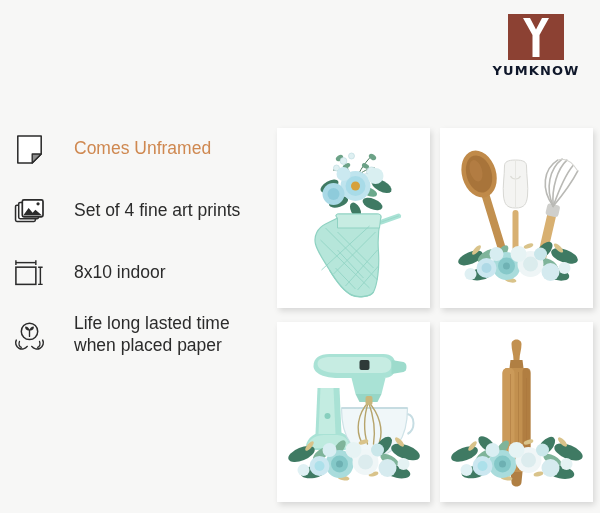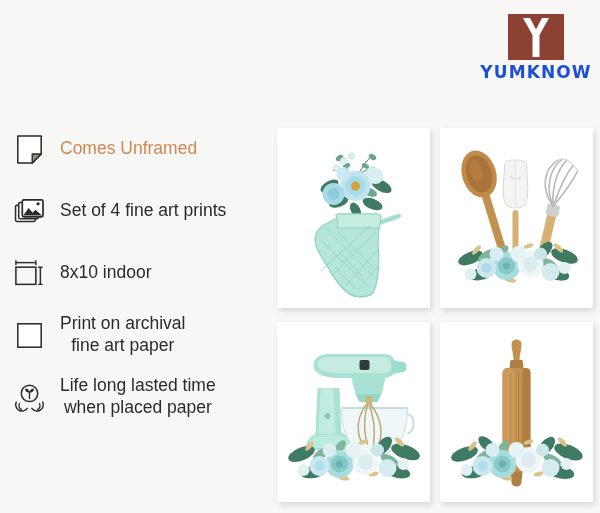--- a/index.html
+++ b/index.html
@@ -26,24 +26,24 @@
   }
   .logo-mark {
     width: 56px;
     height: 46px;
     margin: 0 auto 4px auto;
     position: relative;
     background: #8c4133;
   }
   .logo-mark svg { display: block; }
   .logo-word {
-    font-size: 17px;
+    font-size: 13px;
     letter-spacing: 1.1px;
     font-weight: 700;
-    color: #1d4ed8;
+    color: #0f172a;
     font-family: "DejaVu Sans", sans-serif;
     line-height: 1;
   }
 
   
   .features {
     position: absolute;
     left: 0px;
     top: 118px;
     width: 272px;
@@ -60,24 +60,23 @@
     height: 44px;
     display: flex;
     align-items: center;
     justify-content: center;
   }
   .feature-icon svg { display: block; }
   .feature-label {
     font-size: 17.5px;
     color: #2b2b2b;
     line-height: 1.25;
-    margin-left: 10px;
+    margin-left: 24px;
     font-weight: 400;
     white-space: pre-line;
-    text-align: center;
   }
   .feature.highlight .feature-label {
     color: #cf8850;
     font-size: 17.5px;
   }
 
   
   .prints {
     position: absolute;
     left: 277px;
@@ -145,29 +144,20 @@
         <path d="M2 4 H24" stroke="#2b2b2b" stroke-width="1.6"></path>
         <path d="M2 1.5 V6.5 M24 1.5 V6.5" stroke="#2b2b2b" stroke-width="1.6"></path>
         <rect x="2" y="9" width="22" height="19" fill="none" stroke="#2b2b2b" stroke-width="1.7"></rect>
         <path d="M29 9 V28" stroke="#2b2b2b" stroke-width="1.6"></path>
         <path d="M26.5 9 H31.5 M26.5 28 H31.5" stroke="#2b2b2b" stroke-width="1.6"></path>
       </svg>
     </span>
     <span class="feature-label">8x10 indoor</span>
   </div>
 
-  <div class="feature">
-    <span class="feature-icon">
-      <svg viewBox="0 0 30 30" width="27" height="27" aria-hidden="true">
-        <rect x="2" y="2" width="26" height="26" fill="#ffffff" stroke="#2b2b2b" stroke-width="1.7"></rect>
-      </svg>
-    </span>
-    <span class="feature-label">Print on archival
-fine art paper</span>
-  </div>
 
   <div class="feature">
     <span class="feature-icon">
       <svg viewBox="0 0 36 34" width="33" height="31" aria-hidden="true">
         <circle cx="18" cy="12.5" r="9" fill="none" stroke="#2b2b2b" stroke-width="1.6"></circle>
         <path d="M18 18 V11" stroke="#2b2b2b" stroke-width="1.5" stroke-linecap="round"></path>
         <path d="M18 11.5 C14 11.5 12.8 9 13.4 7 C16 7 18 8.8 18 11.5 Z" fill="#2b2b2b"></path>
         <path d="M18 11.5 C22 11.5 23.2 9 22.6 7 C20 7 18 8.8 18 11.5 Z" fill="#2b2b2b"></path>
         <path d="M3.5 22 C2 25 3 29 6.5 31 C9.5 32.6 13.5 31.8 15.5 29" fill="none" stroke="#2b2b2b" stroke-width="1.6" stroke-linecap="round"></path>
         <path d="M32.5 22 C34 25 33 29 29.5 31 C26.5 32.6 22.5 31.8 20.5 29" fill="none" stroke="#2b2b2b" stroke-width="1.6" stroke-linecap="round"></path>

